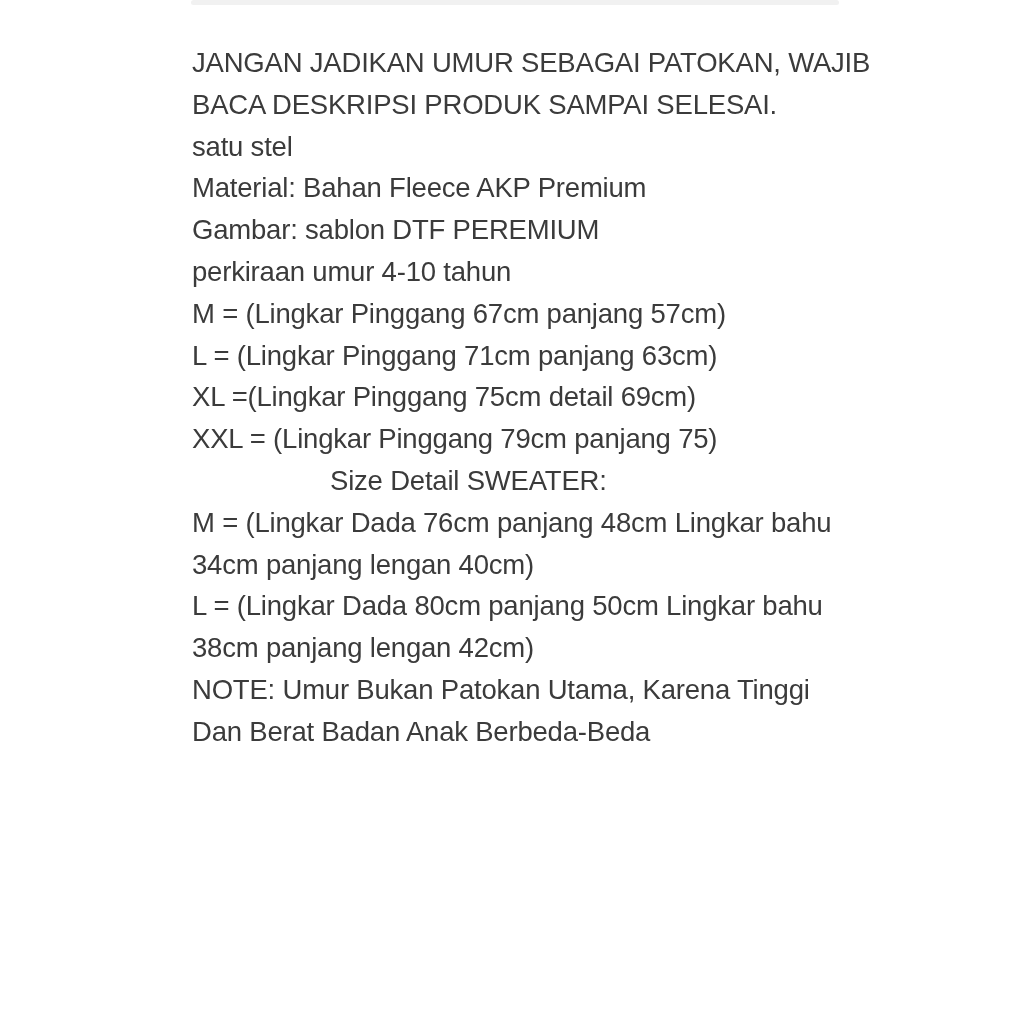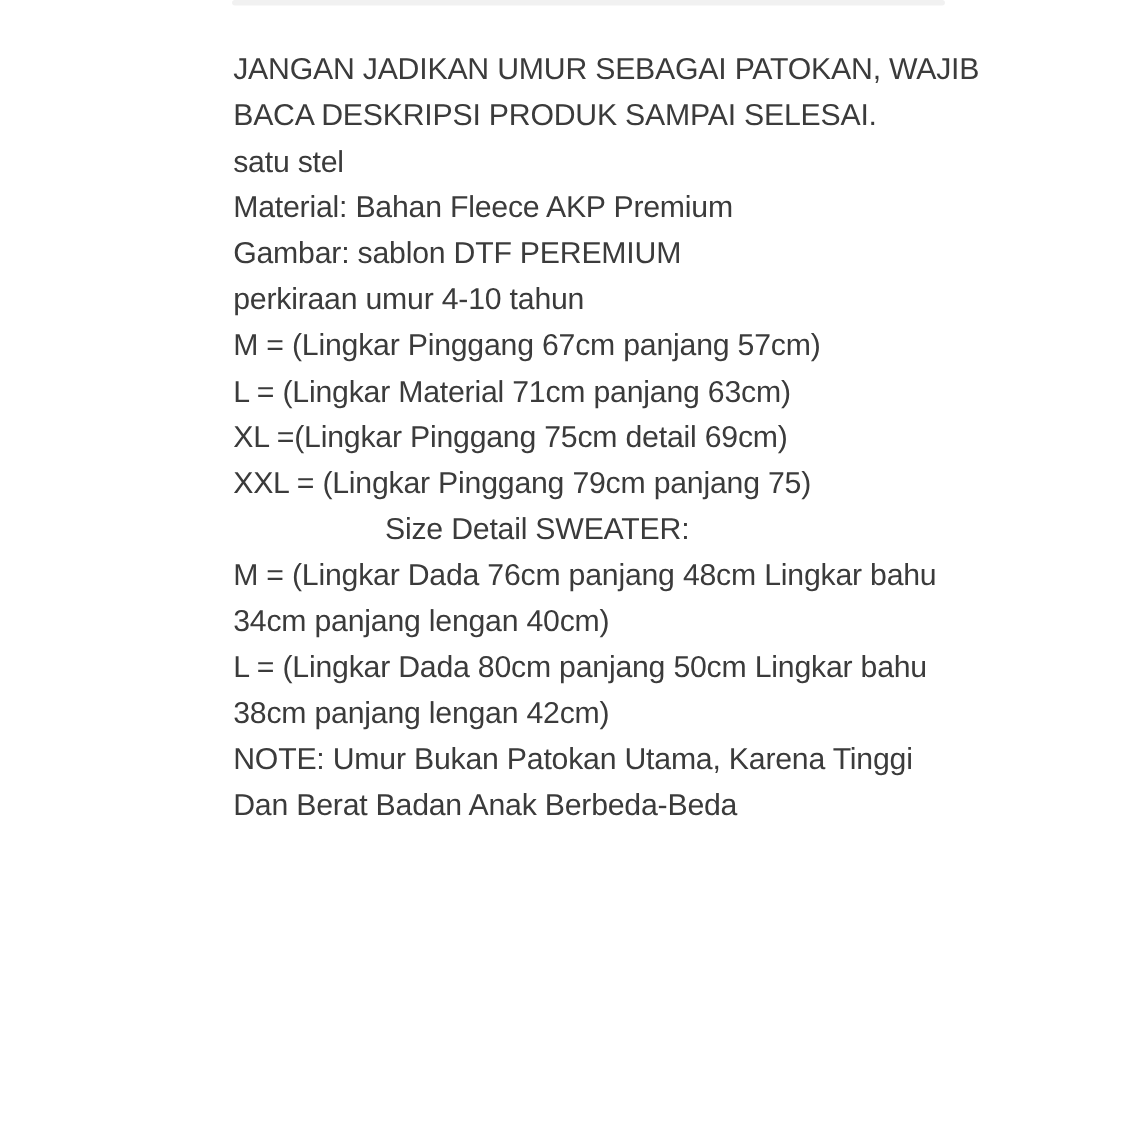--- a/index.html
+++ b/index.html
@@ -9,21 +9,20 @@
     height: 1024px;
     background: #ffffff;
     overflow: hidden;
   }
   .page {
     position: relative;
     width: 832px;
     height: 1024px;
     background: #ffffff;
     font-family: "Liberation Sans", sans-serif;
-    margin-left: 20px;
   }
   .top-divider {
     position: absolute;
     left: 191px;
     top: 0;
     width: 648px;
     height: 5px;
     background: #f1f1f1;
     border-radius: 3px;
   }
@@ -51,21 +50,21 @@
 <div class="page">
   <div class="top-divider"></div>
   <div class="description">
     <div class="line">JANGAN JADIKAN UMUR SEBAGAI PATOKAN, WAJIB</div>
     <div class="line">BACA DESKRIPSI PRODUK SAMPAI SELESAI.</div>
     <div class="line">satu stel</div>
     <div class="line">Material: Bahan Fleece AKP Premium</div>
     <div class="line">Gambar: sablon DTF PEREMIUM</div>
     <div class="line">perkiraan umur 4-10 tahun</div>
     <div class="line">M = (Lingkar Pinggang 67cm panjang 57cm)</div>
-    <div class="line">L = (Lingkar Material 71cm panjang 63cm)</div>
+    <div class="line">L = (Lingkar Pinggang 71cm panjang 63cm)</div>
     <div class="line">XL =(Lingkar Pinggang 75cm detail 69cm)</div>
     <div class="line">XXL = (Lingkar Pinggang 79cm panjang 75)</div>
     <div class="line indent">Size Detail SWEATER:</div>
     <div class="line">M = (Lingkar Dada 76cm panjang 48cm Lingkar bahu</div>
     <div class="line">34cm panjang lengan 40cm)</div>
     <div class="line">L = (Lingkar Dada 80cm panjang 50cm Lingkar bahu</div>
     <div class="line">38cm panjang lengan 42cm)</div>
     <div class="line">NOTE: Umur Bukan Patokan Utama, Karena Tinggi</div>
     <div class="line">Dan Berat Badan Anak Berbeda-Beda</div>
   </div>

